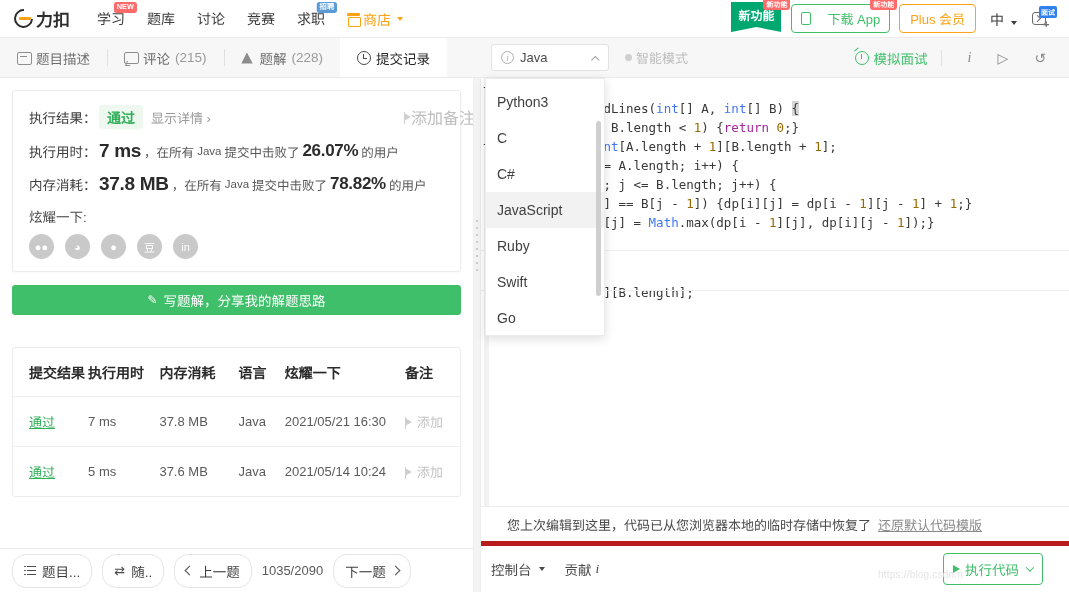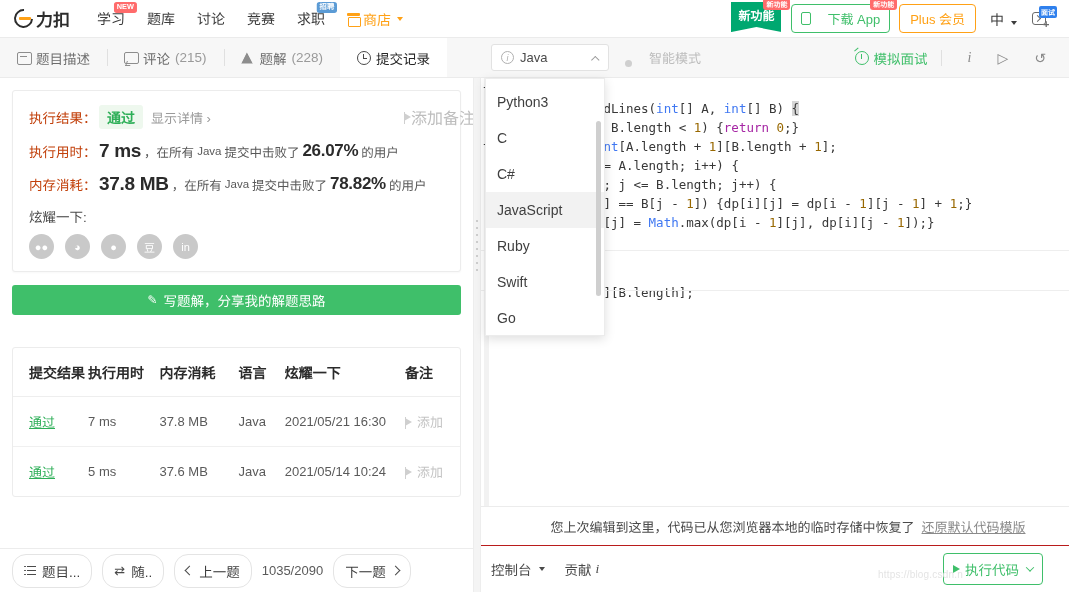--- a/index.html
+++ b/index.html
@@ -131,21 +131,21 @@
   .leftpane {
     position:absolute; left:0; top:78px; width:473px; bottom:44px;
     background:#fff; overflow:hidden;
   }
   .result-card {
     margin:12px 12px 0 12px; background:#fff; border:1px solid #ececec; border-radius:3px;
     padding:14px 16px 12px 16px; position:relative;
     box-shadow:0 1px 2px rgba(0,0,0,0.03);
   }
   .rrow { display:flex; align-items:center; margin-bottom:11px; }
-  .rlabel { color:#c2410c; font-size:13.5px; width:70px; flex:none; }
+  .rlabel { color:#404040; font-size:13.5px; width:70px; flex:none; }
   .pass-chip {
     color:#2eaf58; font-weight:bold; font-size:14px; background:#eef8ee;
     padding:2px 8px; border-radius:3px; margin-right:8px;
   }
   .detail-link { color:#9a9a9a; font-size:13px; cursor:pointer; }
   .big-num { font-size:19px; font-weight:bold; color:#2b2b2b; letter-spacing:-.3px; }
   .sub-txt { font-size:12.5px; color:#585858; margin:0 3px; }
   .tiny-lang { font-size:11.5px; color:#585858; }
   .pct { font-size:17px; font-weight:bold; color:#2b2b2b; letter-spacing:-.3px; }
   .addnote {
@@ -206,21 +206,21 @@
   .lang-select {
     display:flex; align-items:center; gap:6px; background:#fff;
     border:1px solid #e2e2e2; border-radius:3px; padding:5px 9px; font-size:13px; color:#4a4a4a;
     min-width:118px; cursor:pointer; position:relative; z-index:40;
   }
   .info-circle {
     width:13px;height:13px;border:1.3px solid #b0b0b0;border-radius:50%;
     display:flex;align-items:center;justify-content:center;font-size:9px;color:#b0b0b0; font-style:italic; flex:none;
   }
   .chev-up { margin-left:auto; width:6px;height:6px;border-left:1.4px solid #9a9a9a;border-top:1.4px solid #9a9a9a;transform:rotate(45deg) translate(1px,2px); }
-  .smart-mode { display:flex; align-items:flex-end; gap:17px; margin-left:16px; color:#bdbdbd; font-size:13px; }
+  .smart-mode { display:flex; align-items:center; gap:4px; margin-left:16px; color:#bdbdbd; font-size:13px; }
   .dot-gray { width:7px;height:7px;border-radius:50%;background:#cfcfcf; display:inline-block; }
   .tb-spacer { flex:1; }
   .mock-iv { display:flex; align-items:center; gap:5px; color:#3fbf6a; font-size:13.5px; cursor:pointer; white-space:nowrap; }
   .alarm { width:14px;height:14px;border:1.4px solid #3fbf6a;border-radius:50%; position:relative; }
   .alarm::before{content:"";position:absolute;left:5px;top:2.5px;width:1.3px;height:5px;background:#3fbf6a;}
   .alarm::after{content:"";position:absolute;left:-2px;top:-3px;width:5px;height:1.4px;background:#3fbf6a;transform:rotate(-40deg);}
   .tb-div { width:1px; height:16px; background:#e0e0e0; margin:0 13px; }
   .tb-ico { color:#8a8a8a; font-size:14px; margin:0 13px; cursor:pointer; }
   .tb-ico.italic{ font-style:italic; font-family:"Liberation Serif",serif; }
 
@@ -253,22 +253,22 @@
   .ty { color:#4078f2; }
   .num { color:#986801; }
   .cursor-block { background:#d5d5d5; }
   .indent-guide {
     position:absolute; left:17px; width:1px; background:#d8d8d8;
   }
   .code-sep { position:absolute; left:0; right:0; height:1px; background:#eee; }
 
   .restore-bar {
     position:absolute; left:0; right:0; bottom:46px; height:40px;
-    border-top:1px solid #ececec; border-bottom:1px solid #b91c1c;
-    display:flex; align-items:center; padding-left:26px; font-size:13px; color:#4a4a4a; background:#fff;justify-content:center;
+    border-top:1px solid #ececec; border-bottom:5px solid #b91c1c;
+    display:flex; align-items:center; padding-left:26px; font-size:13px; color:#4a4a4a; background:#fff;
   }
   .restore-link { color:#8a8a8a; text-decoration:underline; margin-left:7px; cursor:pointer; }
 
   .console-bar {
     position:absolute; left:0; right:16px; bottom:0; height:46px;
     display:flex; align-items:center; padding:0 10px; background:#fff; gap:20px;
   }
   .console-item { font-size:13.5px; color:#4a4a4a; cursor:pointer; display:flex; align-items:center; gap:4px; }
   .cb-spacer{ flex:1; }
   .run-btn {

